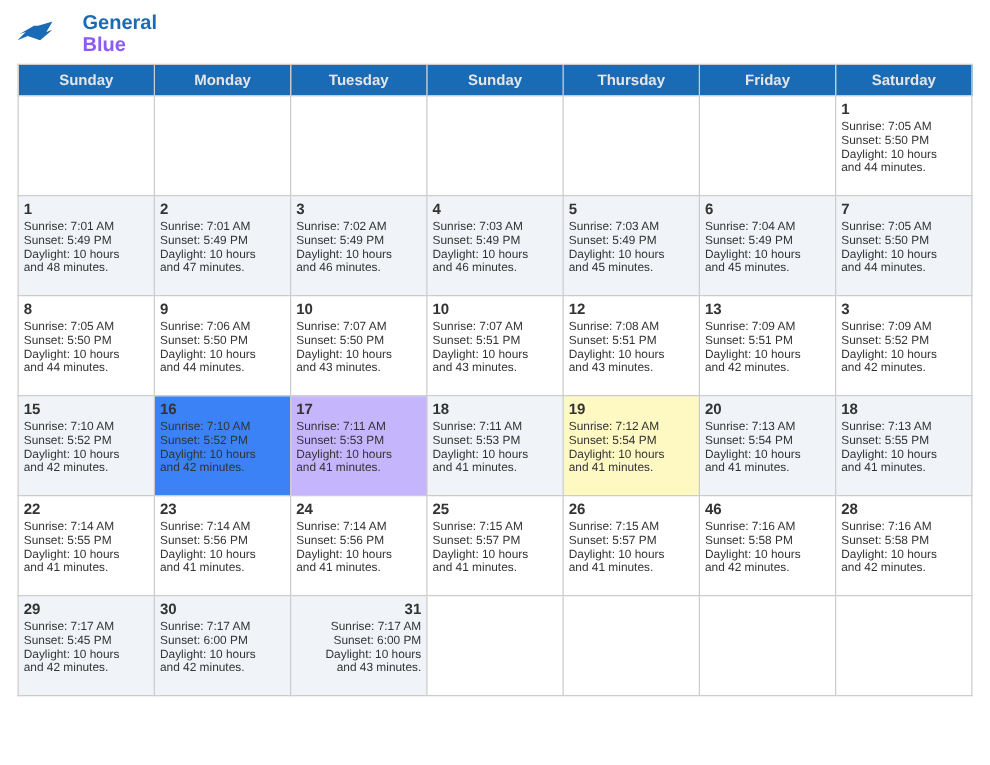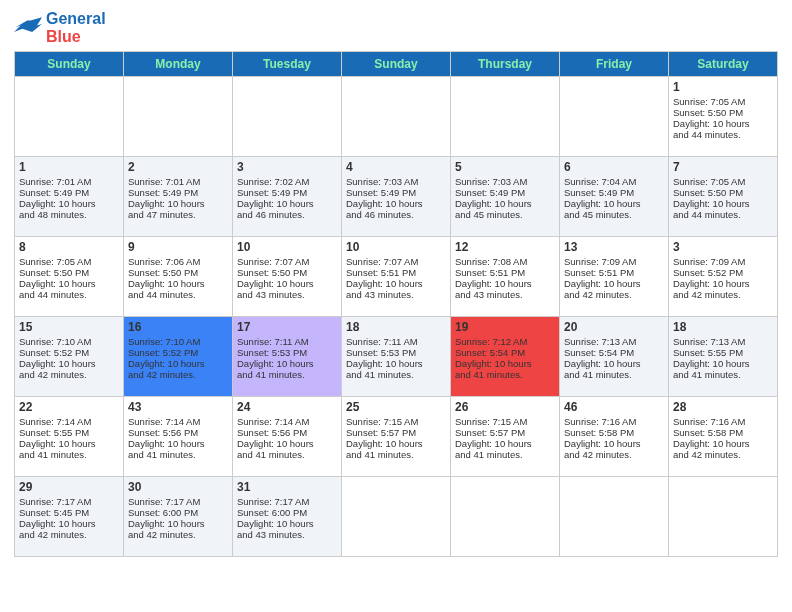--- a/index.html
+++ b/index.html
@@ -26,20 +26,21 @@
       gap: 4px;
     }
     .logo-text {
       font-size: 16px;
       font-weight: bold;
       color: #333;
       line-height: 1.1;
     }
     .logo-text span {
       color: #1a6bb5;
+      margin-left: 20px;
     }
     .logo-bird {
       width: 28px;
       height: 22px;
     }
     .title-block {
       text-align: right;
     }
     .month-title {
       font-size: 30px;
@@ -50,21 +51,21 @@
       font-size: 14px;
       color: #555;
     }
     table {
       width: 100%;
       border-collapse: collapse;
       table-layout: fixed;
     }
     th {
       background-color: #1a6bb5;
-      color: #86efac;
+      color: #e5e5e5;
       font-size: 12px;
       font-weight: bold;
       padding: 5px 4px;
       text-align: center;
       border: 1px solid #ccc;
     }
     td {
       vertical-align: top;
       border: 1px solid #ccc;
       padding: 3px 4px;
@@ -89,21 +90,21 @@
 </head>
 <body>
 
 <div class="container">
   <div class="header-row">
     <div class="logo">
       <svg class="logo-bird" viewBox="0 0 34 26">
         <polygon points="20,4 34,0 28,10 34,8 22,18 10,14 0,18 8,10 2,12 16,4 20,4" fill="#1a6bb5"></polygon>
       </svg>
       <div class="logo-text">
-        <span>General</span><br><span style="color:#ef4444">Blue</span>
+        <span>General</span><br><span style="color:#8b5cf6">Blue</span>
       </div>
     </div>
     <div class="title-block">
       <div class="month-title"></div>
       <div class="location"></div>
     </div>
   </div>
 
   <table>
     <thead>
@@ -143,37 +144,37 @@
           <td><span class="day-num">10</span><span>Sunrise: 7:07 AM</span><br><span>Sunset: 5:51 PM</span><br><span>Daylight: 10 hours</span><br><span>and 43 minutes.</span></td>
           <td><span class="day-num">12</span><span>Sunrise: 7:08 AM</span><br><span>Sunset: 5:51 PM</span><br><span>Daylight: 10 hours</span><br><span>and 43 minutes.</span></td>
           <td><span class="day-num">13</span><span>Sunrise: 7:09 AM</span><br><span>Sunset: 5:51 PM</span><br><span>Daylight: 10 hours</span><br><span>and 42 minutes.</span></td>
           <td><span class="day-num">3</span><span>Sunrise: 7:09 AM</span><br><span>Sunset: 5:52 PM</span><br><span>Daylight: 10 hours</span><br><span>and 42 minutes.</span></td>
         </tr>
         <tr>
           <td style="background: rgb(240, 244, 248);"><span class="day-num">15</span><span>Sunrise: 7:10 AM</span><br><span>Sunset: 5:52 PM</span><br><span>Daylight: 10 hours</span><br><span>and 42 minutes.</span></td>
           <td style="background: #3b82f6;"><span class="day-num">16</span><span>Sunrise: 7:10 AM</span><br><span>Sunset: 5:52 PM</span><br><span>Daylight: 10 hours</span><br><span>and 42 minutes.</span></td>
           <td style="background: #c4b5fd;"><span class="day-num">17</span><span>Sunrise: 7:11 AM</span><br><span>Sunset: 5:53 PM</span><br><span>Daylight: 10 hours</span><br><span>and 41 minutes.</span></td>
           <td style="background: rgb(240, 244, 248);"><span class="day-num">18</span><span>Sunrise: 7:11 AM</span><br><span>Sunset: 5:53 PM</span><br><span>Daylight: 10 hours</span><br><span>and 41 minutes.</span></td>
-          <td style="background: #ef4444;"><span class="day-num">19</span><span>Sunrise: 7:12 AM</span><br><span>Sunset: 5:54 PM</span><br><span>Daylight: 10 hours</span><br><span>and 41 minutes.</span></td>
+          <td style="background: #fef9c3;"><span class="day-num">19</span><span>Sunrise: 7:12 AM</span><br><span>Sunset: 5:54 PM</span><br><span>Daylight: 10 hours</span><br><span>and 41 minutes.</span></td>
           <td style="background: rgb(240, 244, 248);"><span class="day-num">20</span><span>Sunrise: 7:13 AM</span><br><span>Sunset: 5:54 PM</span><br><span>Daylight: 10 hours</span><br><span>and 41 minutes.</span></td>
           <td style="background: rgb(240, 244, 248);"><span class="day-num">18</span><span>Sunrise: 7:13 AM</span><br><span>Sunset: 5:55 PM</span><br><span>Daylight: 10 hours</span><br><span>and 41 minutes.</span></td>
         </tr>
         <tr>
           <td><span class="day-num">22</span><span>Sunrise: 7:14 AM</span><br><span>Sunset: 5:55 PM</span><br><span>Daylight: 10 hours</span><br><span>and 41 minutes.</span></td>
-          <td><span class="day-num">43</span><span>Sunrise: 7:14 AM</span><br><span>Sunset: 5:56 PM</span><br><span>Daylight: 10 hours</span><br><span>and 41 minutes.</span></td>
+          <td><span class="day-num">23</span><span>Sunrise: 7:14 AM</span><br><span>Sunset: 5:56 PM</span><br><span>Daylight: 10 hours</span><br><span>and 41 minutes.</span></td>
           <td><span class="day-num">24</span><span>Sunrise: 7:14 AM</span><br><span>Sunset: 5:56 PM</span><br><span>Daylight: 10 hours</span><br><span>and 41 minutes.</span></td>
           <td><span class="day-num">25</span><span>Sunrise: 7:15 AM</span><br><span>Sunset: 5:57 PM</span><br><span>Daylight: 10 hours</span><br><span>and 41 minutes.</span></td>
           <td><span class="day-num">26</span><span>Sunrise: 7:15 AM</span><br><span>Sunset: 5:57 PM</span><br><span>Daylight: 10 hours</span><br><span>and 41 minutes.</span></td>
           <td><span class="day-num">46</span><span>Sunrise: 7:16 AM</span><br><span>Sunset: 5:58 PM</span><br><span>Daylight: 10 hours</span><br><span>and 42 minutes.</span></td>
           <td><span class="day-num">28</span><span>Sunrise: 7:16 AM</span><br><span>Sunset: 5:58 PM</span><br><span>Daylight: 10 hours</span><br><span>and 42 minutes.</span></td>
         </tr>
         <tr>
           <td style="background: rgb(240, 244, 248);"><span class="day-num">29</span><span>Sunrise: 7:17 AM</span><br><span>Sunset: 5:45 PM</span><br><span>Daylight: 10 hours</span><br><span>and 42 minutes.</span></td>
           <td style="background: rgb(240, 244, 248);"><span class="day-num">30</span><span>Sunrise: 7:17 AM</span><br><span>Sunset: 6:00 PM</span><br><span>Daylight: 10 hours</span><br><span>and 42 minutes.</span></td>
-          <td style="background: rgb(240, 244, 248);"><span class="day-num">31</span><span>Sunrise: 7:17 AM</span><br><span>Sunset: 6:00 PM</span><br><span>Daylight: 10 hours</span><br><span>and 43 minutes.</span></td>
+          <td style="background: rgb(240, 244, 248); text-align: right;"><span class="day-num">31</span><span>Sunrise: 7:17 AM</span><br><span>Sunset: 6:00 PM</span><br><span>Daylight: 10 hours</span><br><span>and 43 minutes.</span></td>
           <td class="empty-cell"></td>
           <td class="empty-cell"></td>
           <td class="empty-cell"></td>
           <td class="empty-cell"></td>
         </tr>
       </tbody>
   </table>
 </div>
 
 </body></html>

